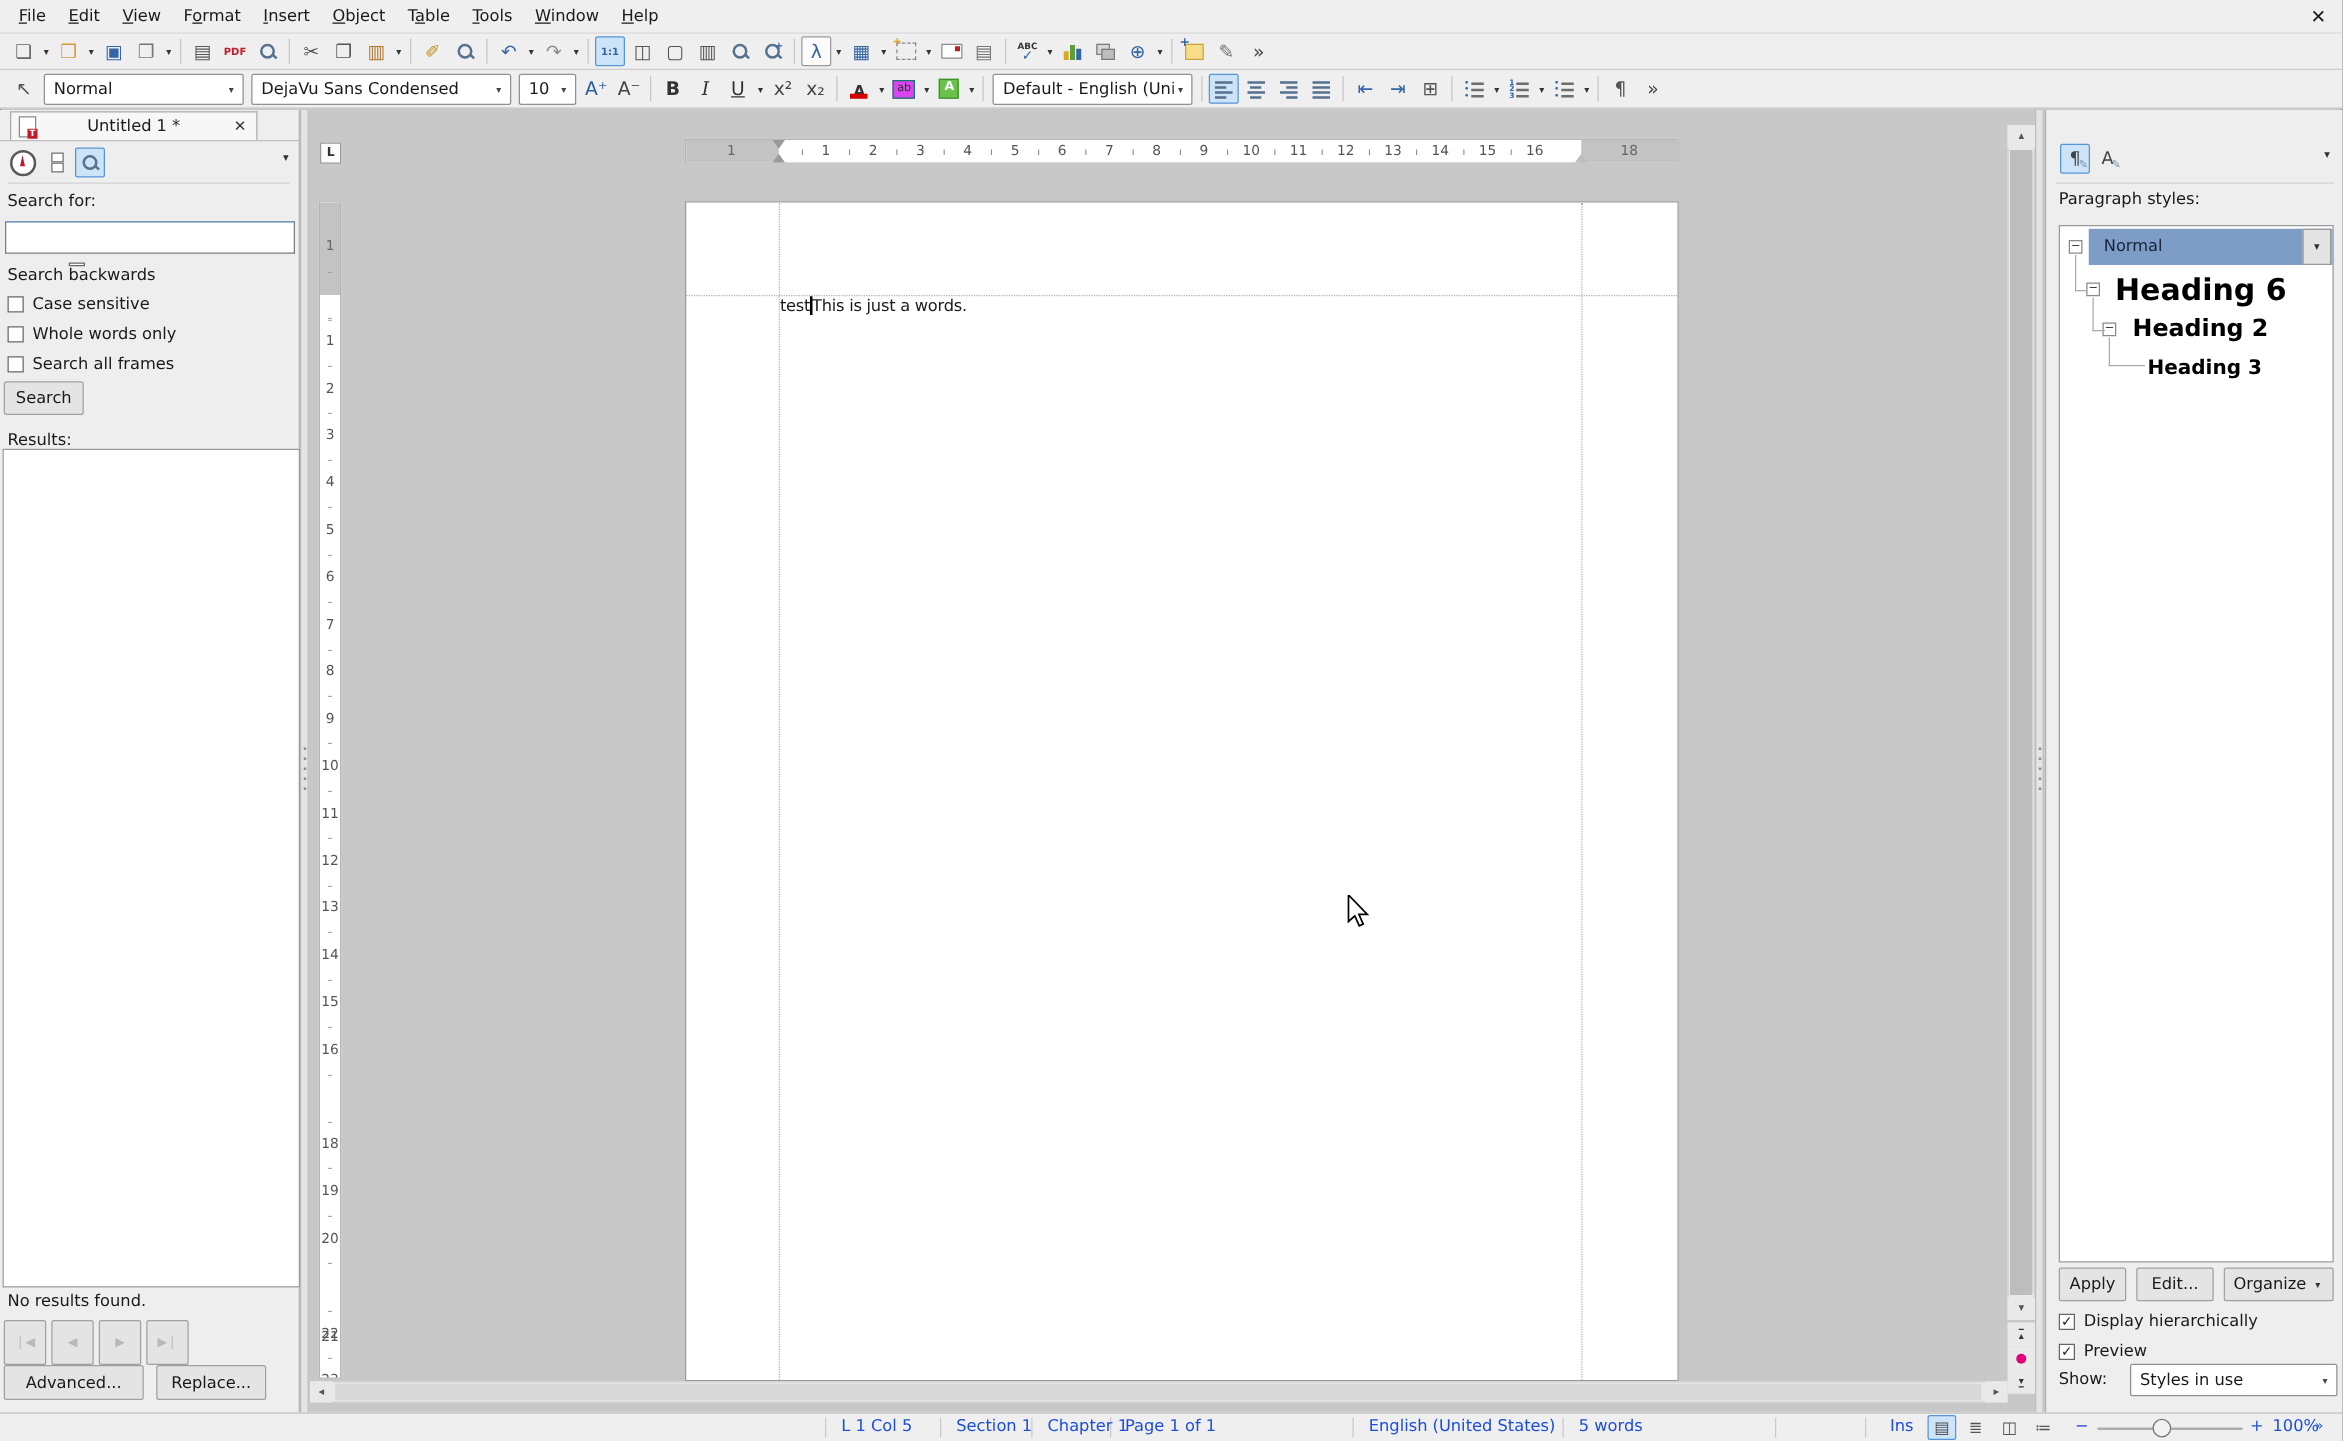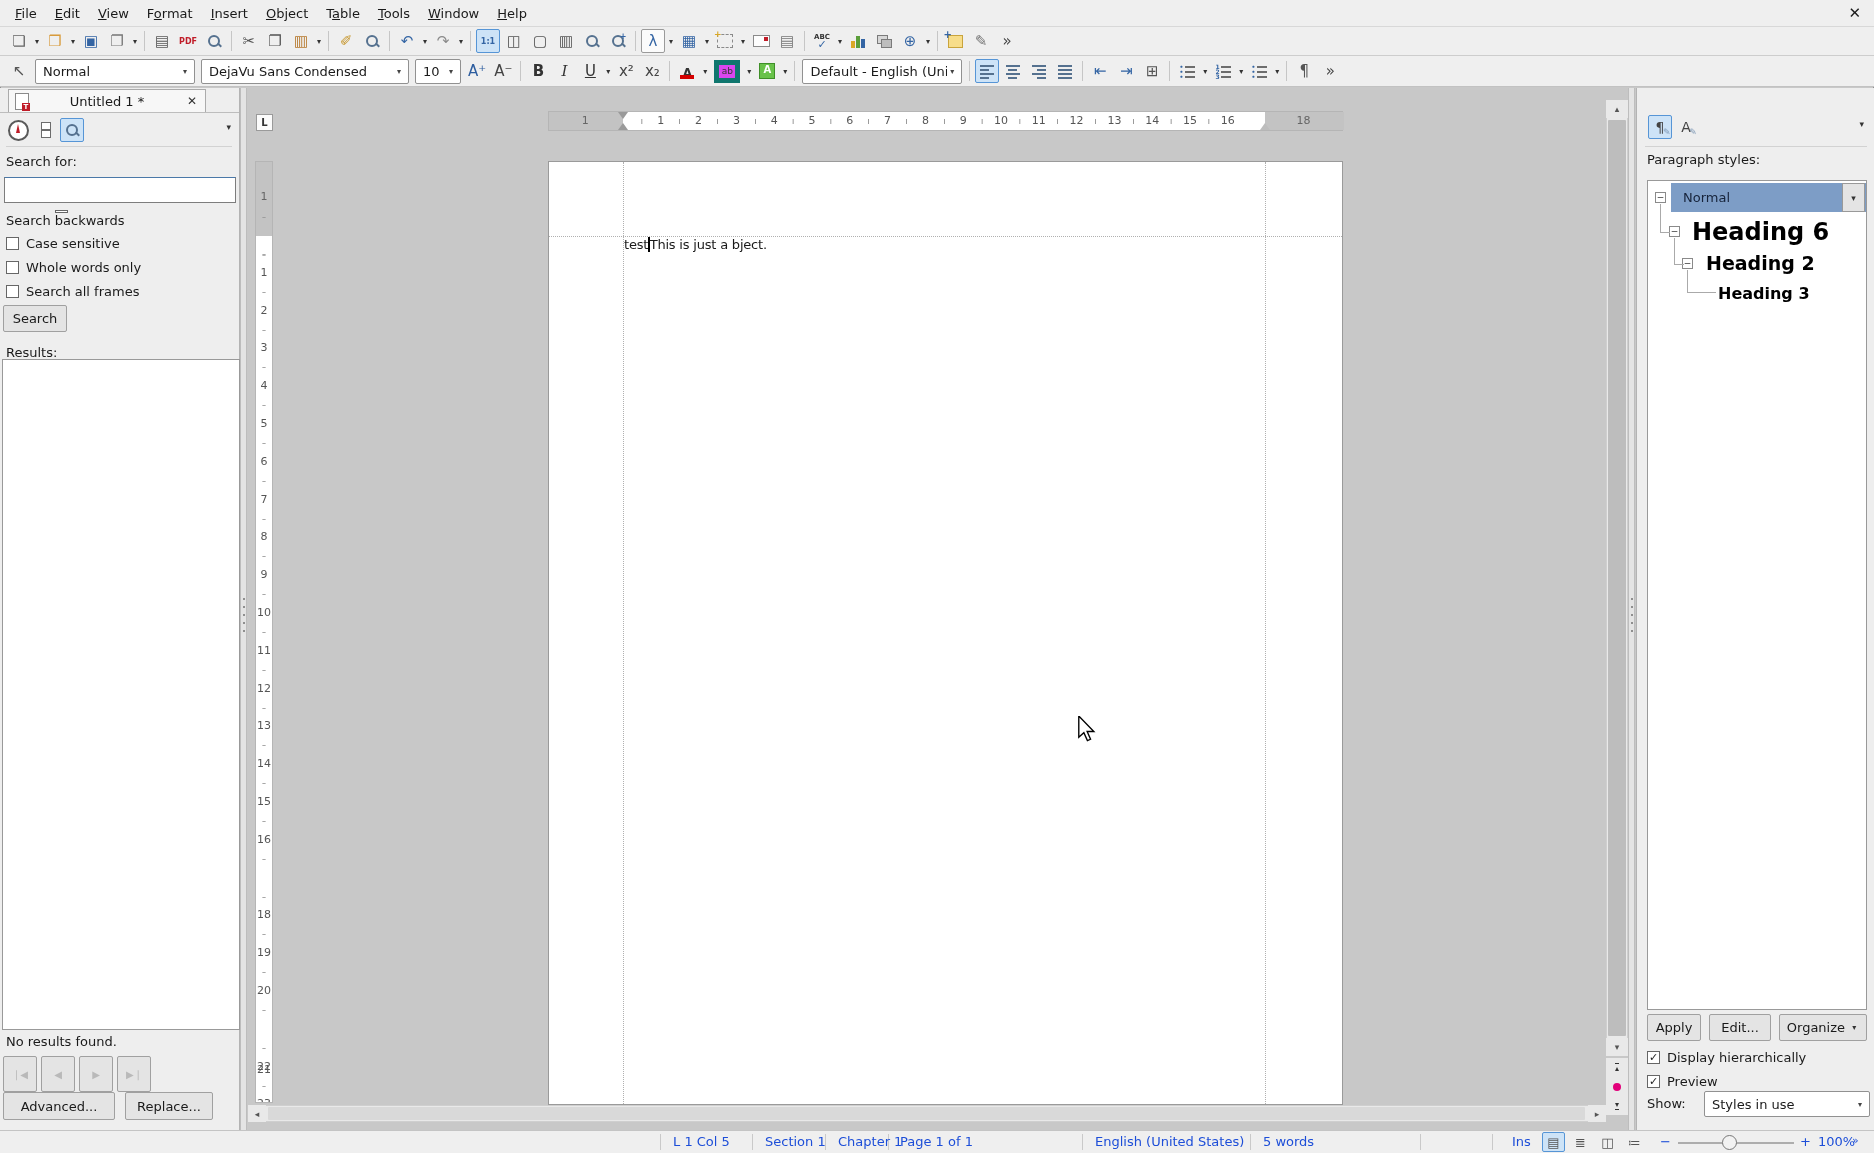--- a/index.html
+++ b/index.html
@@ -51,21 +51,21 @@
   .i-chart .c3{left:10px;height:9px;background:#3465a4}
   .i-gallery{position:relative;width:14px;height:12px;display:inline-block}
   .i-gallery i{position:absolute;border:1px solid #7a7a7a;background:#d7d7d7;width:9px;height:7px;display:block}
   .i-gallery .g1{left:0;top:0}
   .i-gallery .g2{left:4px;top:4px;background:#bdbdbd}
   .i-note{position:relative;width:13px;height:11px;background:#f7dd8a;border:1px solid #c9a43c;display:inline-block}
   .i-note i{position:absolute;left:-5px;top:-7px;font-style:normal;font-size:10px;font-weight:bold;color:#3465a4}
   .i-fc{position:relative;display:inline-block;width:14px;height:16px;text-align:center}
   .i-fc b{font-size:12px;color:#333;line-height:12px}
   .i-fc i{position:absolute;left:0;bottom:0;width:14px;height:4px;display:block}
-  .i-hl{display:inline-block;width:16px;height:13px;background:#d946ef;border:5px solid #0f766e;
+  .i-hl{display:inline-block;width:16px;height:13px;background:#d946ef;border:1px solid #0f766e;
         font-size:9px;line-height:12px;text-align:center;color:#333}
   .i-bg{position:relative;display:inline-block;width:14px;height:14px;background:#69c24a;border:1px solid #3f8f28;
         color:#fff;font-size:10px;font-weight:bold;text-align:center;line-height:12px}
   .i-al{position:relative;width:14px;height:13px;display:inline-block}
   .i-al i{position:absolute;height:2px;background:#55718f;display:block;left:0}
   .i-al i:nth-child(1){top:0}.i-al i:nth-child(2){top:4px}.i-al i:nth-child(3){top:8px}.i-al i:nth-child(4){top:12px}
   .al-center i{left:auto;right:auto;margin:0 auto;width:100%}
   .al-center i.shrt{left:2px;width:10px}
   .al-right i.shrt{left:auto;right:0}
   .i-list{position:relative;width:16px;height:13px;display:inline-block}
@@ -645,21 +645,21 @@
     <span class="hnum" style="left: 754.4px; color: rgb(102, 102, 102);">18</span>
     <span class="ind-marker" style="left: 69px; top: 0px; border-left: 5px solid transparent; border-right: 5px solid transparent; border-top: 7px solid rgb(154, 154, 154);"></span>
     <span class="ind-marker" style="left: 69px; top: 11px; border-left: 5px solid transparent; border-right: 5px solid transparent; border-bottom: 7px solid rgb(154, 154, 154);"></span>
     <span class="ind-marker" style="left: 711px; top: 11px; border-left: 5px solid transparent; border-right: 5px solid transparent; border-bottom: 7px solid rgb(189, 189, 189);"></span>
   </div>
 
 <div id="page">
   <div class="guide-v" style="left:74px"></div>
   <div class="guide-v" style="left:716px"></div>
   <div class="guide-h" style="top:74px"></div>
-  <div id="doc-text"><span>test</span><span id="caret"></span><span>This is just a bject.</span></div>
+  <div id="doc-text"><span>test</span><span id="caret"></span><span>This is just a words.</span></div>
 </div>
 
 <div class="sb" id="vsb-track" style="left:1606px;top:100px;width:22px;height:956px"></div>
 <div class="sb-btn" style="left:1606px;top:100px;width:22px;height:18px">▴</div>
 <div class="sb-thumb" style="left:1608px;top:120px;width:18px;height:916px"></div>
 <div class="sb-btn" style="left:1606px;top:1038px;width:22px;height:18px">▾</div>
 <div class="sb-btn" style="left:1606px;top:1058px;width:22px;height:19px">
     <span class="pg-glyph" id="pgprev">▴</span>
   </div>
 <div class="sb-btn" style="left:1606px;top:1077px;width:22px;height:19px">

